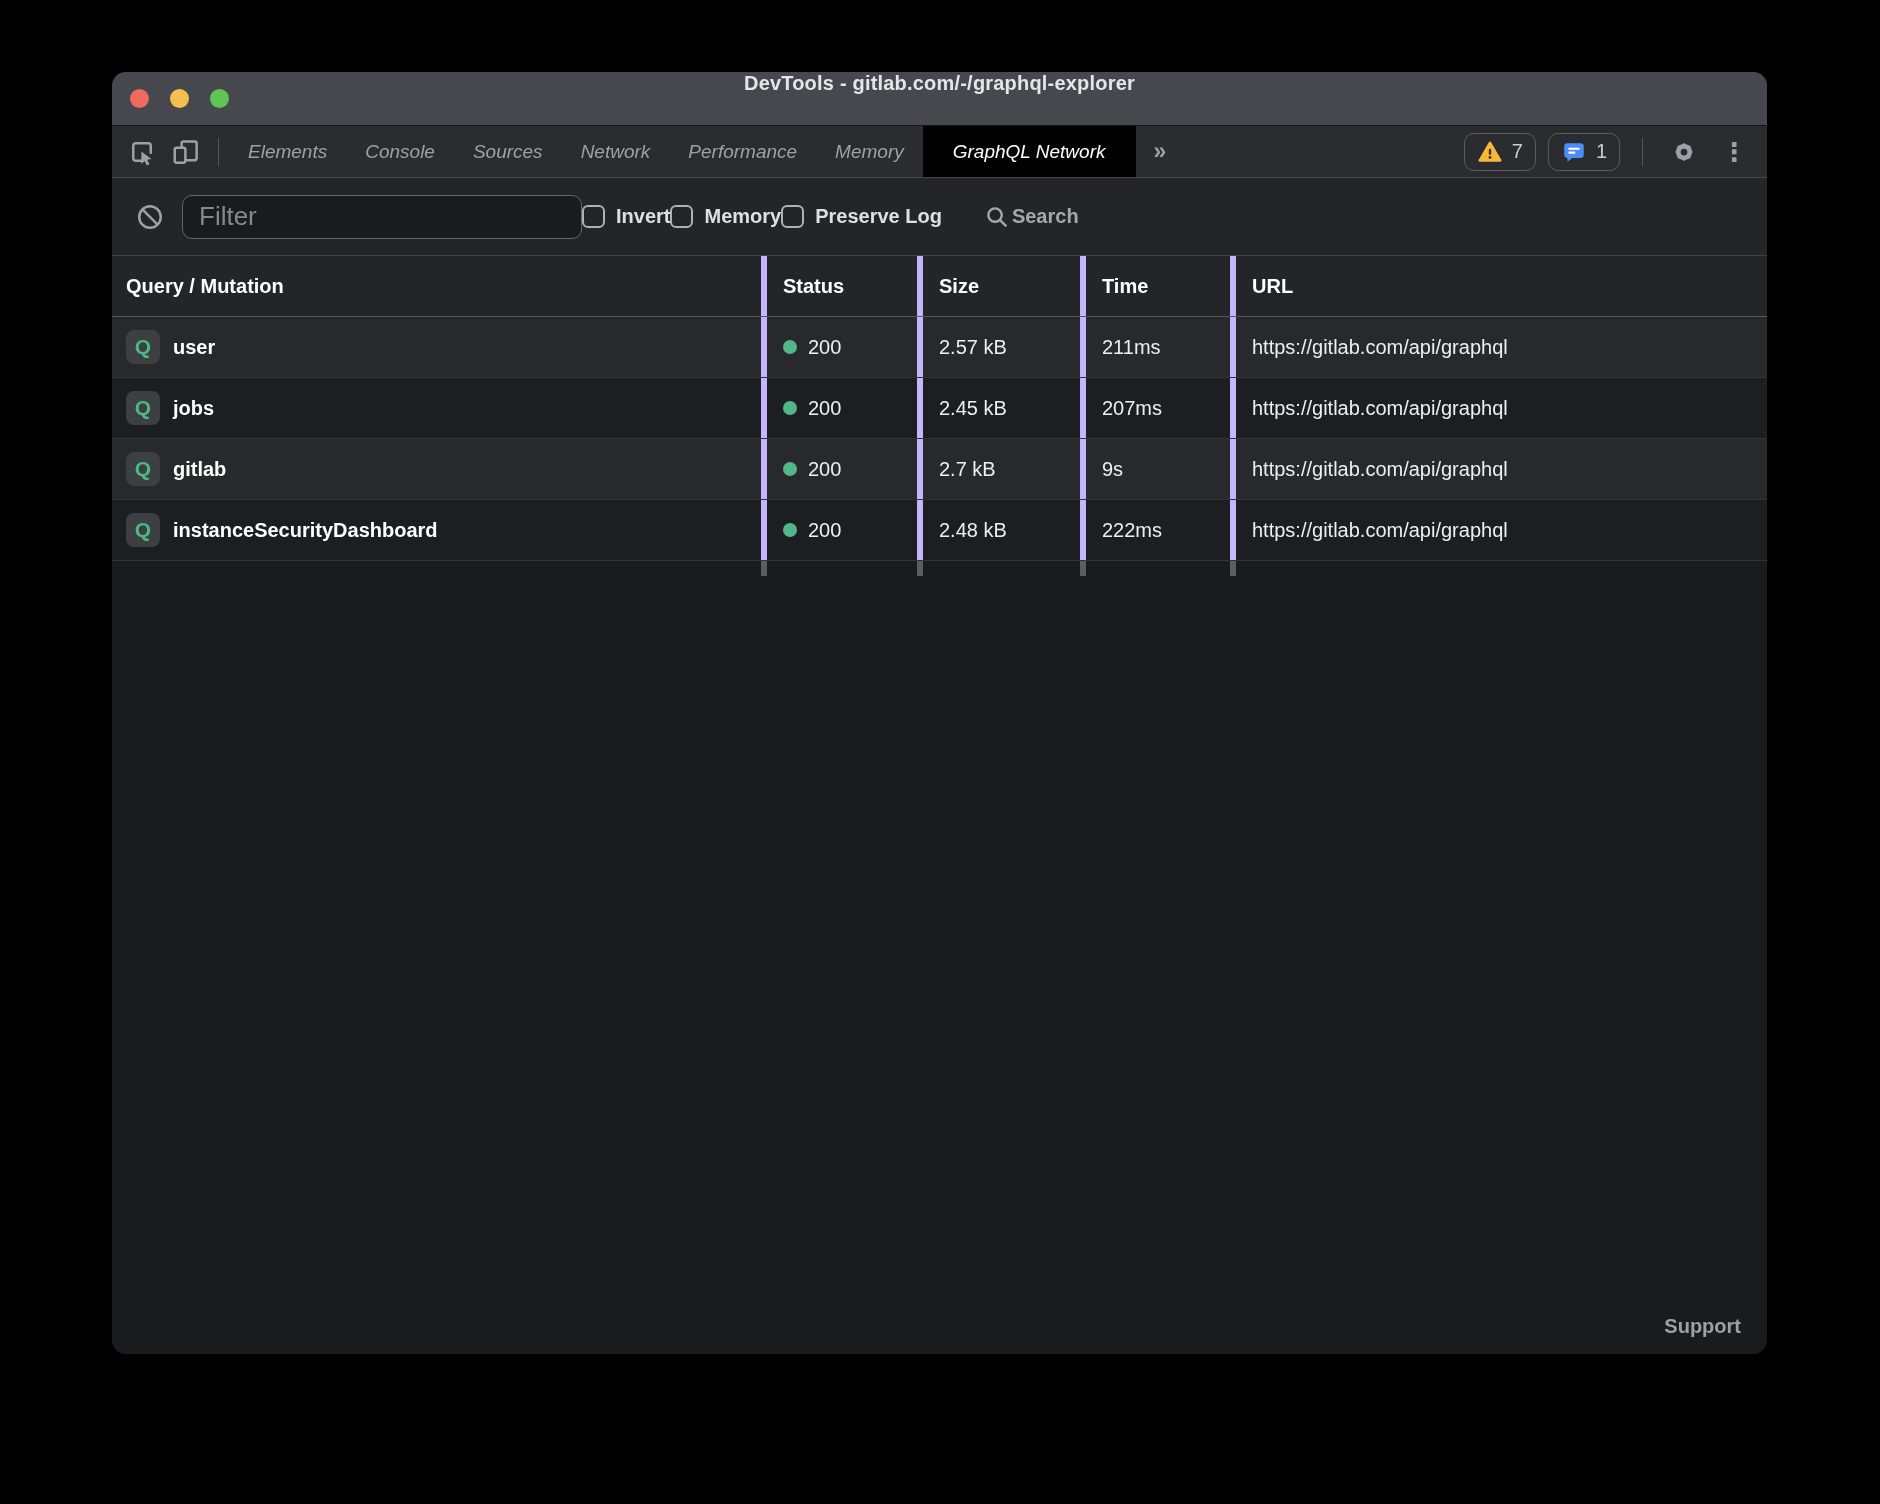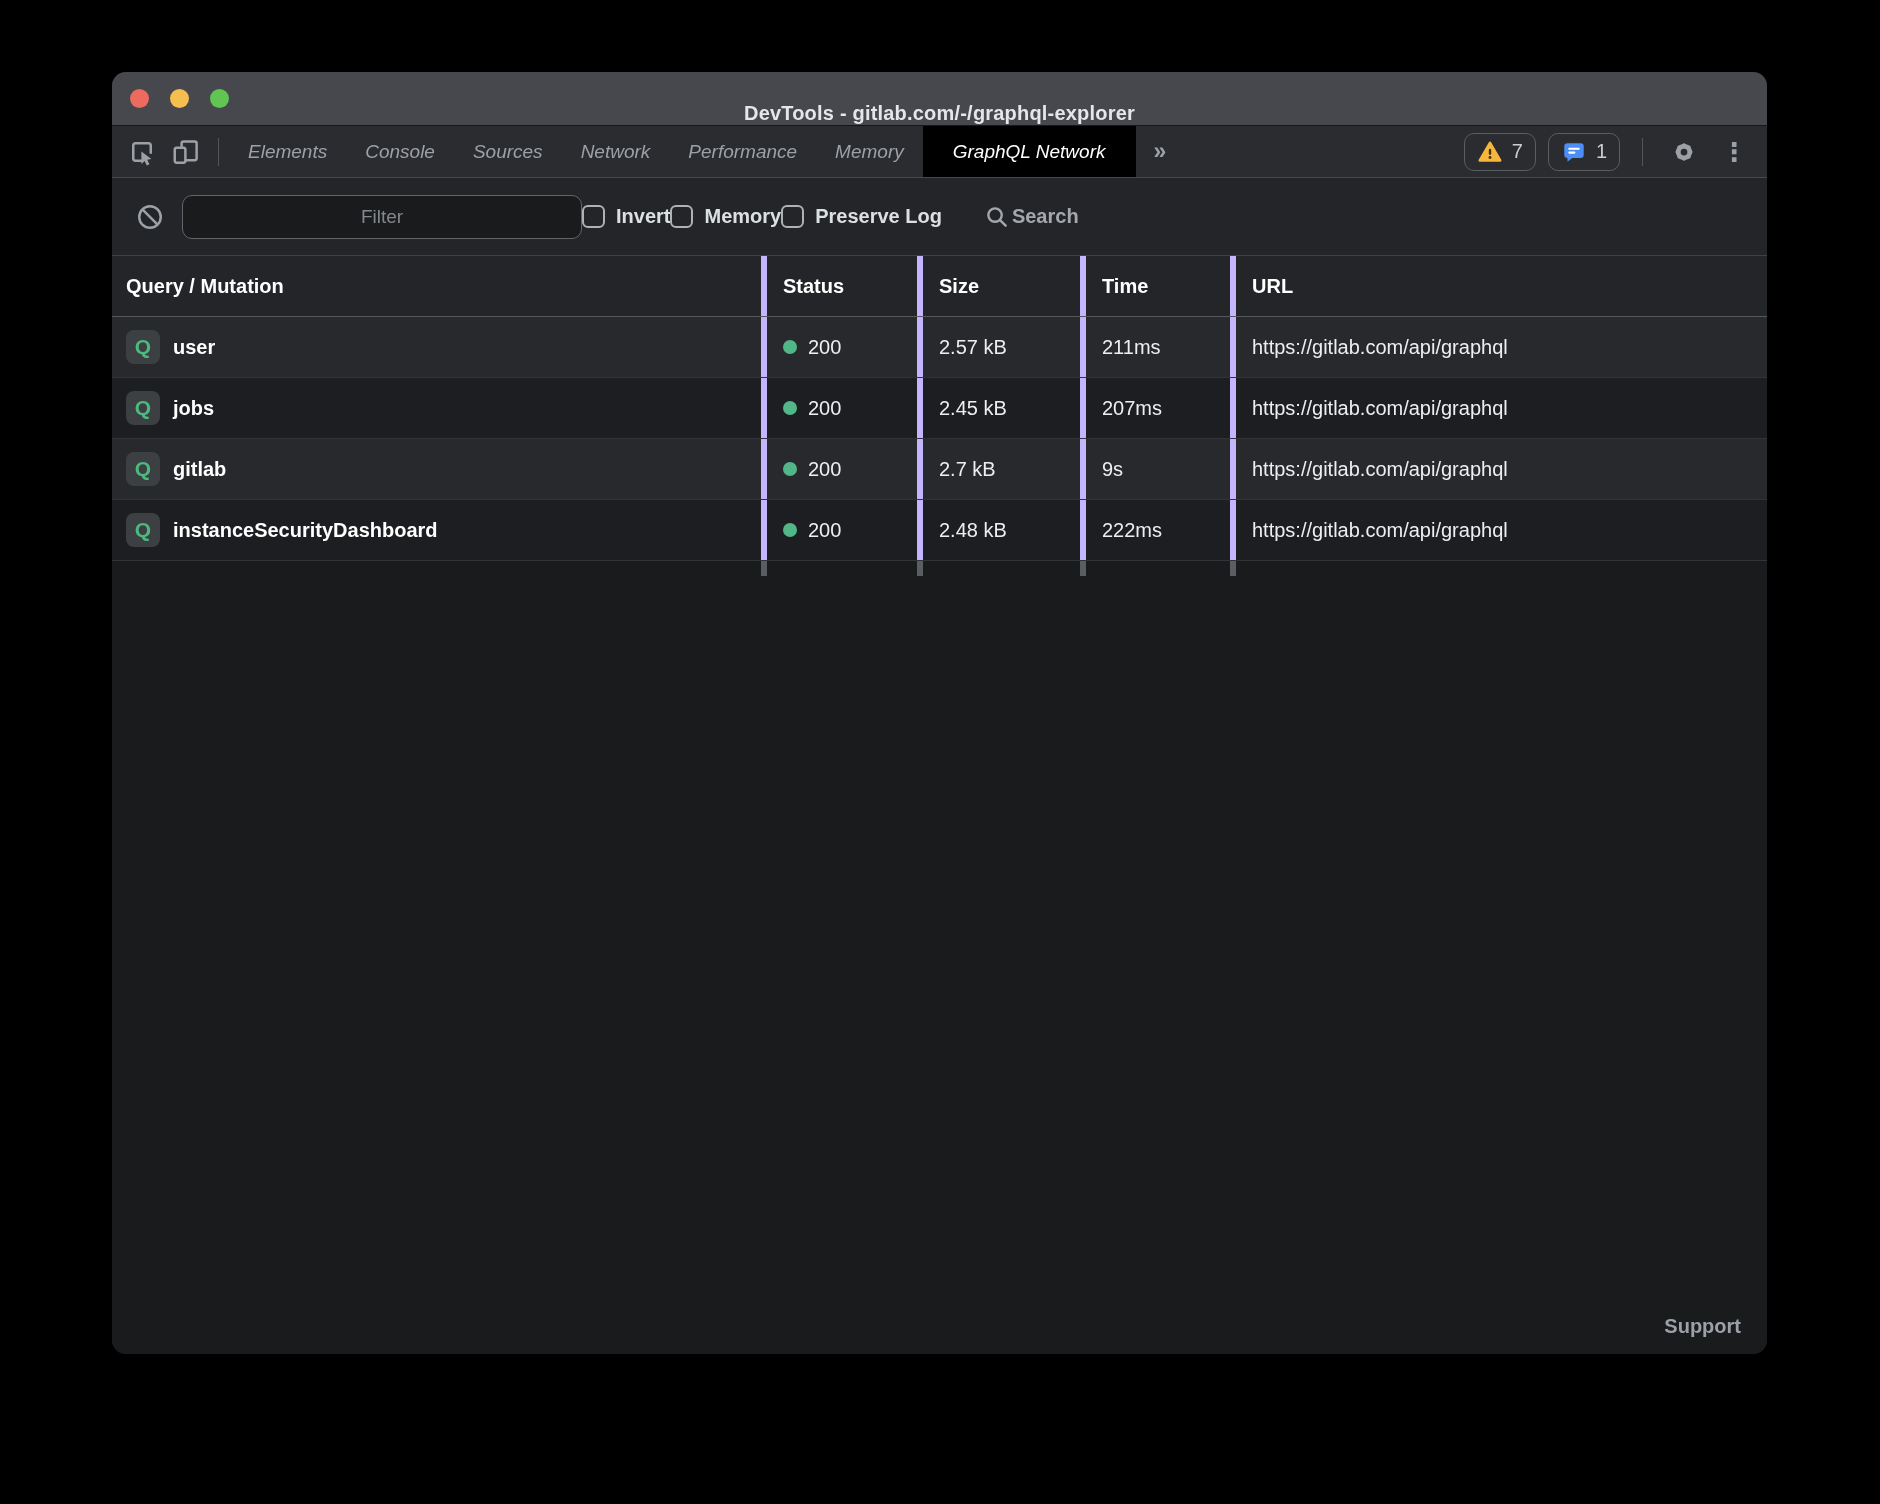--- a/index.html
+++ b/index.html
@@ -5,21 +5,21 @@
   * { margin:0; padding:0; box-sizing:border-box; }
   html,body { width:1880px; height:1504px; background:#000; overflow:hidden;
               font-family:"Liberation Sans","DejaVu Sans",sans-serif; }
 
   .window { position:absolute; left:112px; top:72px; width:1655px; height:1282px;
             border-radius:14px; overflow:hidden; display:flex; flex-direction:column;
             background:#1A1B1D; box-shadow:0 18px 50px rgba(0,0,0,.65); }
 
   
   .titlebar { height:54px; flex:0 0 54px; background:#46484D; position:relative;
-              display:flex; align-items:flex-end; justify-content:center;
+              display:flex; align-items:flex-start; justify-content:center;
               border-bottom:1px solid #151618; }
   .traffic { position:absolute; left:18px; top:0; height:100%; display:flex; align-items:center; gap:21px; }
   .tl { width:19px; height:19px; border-radius:50%; display:inline-block; }
   .tl.red    { background:#EC6A5E; }
   .tl.yellow { background:#F5BF4F; }
   .tl.green  { background:#61C554; }
   .title { color:#E4E6E9; font-size:20px; font-weight:700; letter-spacing:.2px; }
 
   
   .tabbar { height:52px; flex:0 0 52px; background:#2B2C2F; display:flex; align-items:stretch;
@@ -39,22 +39,22 @@
   .badge .cnt { color:#C9CCD0; font-size:20px; }
   .iconbtn { display:flex; align-items:center; justify-content:center; width:38px; height:38px; cursor:pointer; }
   .kebab { color:#9CA1A7; font-size:26px; font-weight:700; line-height:1; }
 
   
   .filterbar { height:78px; flex:0 0 78px; background:#242528; display:flex; align-items:center;
                border-bottom:1px solid #3F4145; padding-left:18px; }
   .blockicon { display:flex; align-items:center; justify-content:center; width:40px; cursor:pointer; }
   .filter-input { width:400px; height:44px; margin-left:12px; background:#1A1B1D;
                   border:1px solid #62656A; border-radius:10px; color:#E8EAED;
-                  font-size:19px; padding:0 16px; outline:none;
-                  font-family:"Liberation Sans","DejaVu Sans",sans-serif;text-align:center; }
+                  font-size:26px; padding:0 16px; outline:none;
+                  font-family:"Liberation Sans","DejaVu Sans",sans-serif; }
   .filter-input::placeholder { color:#84888D; }
   .cbgroup { display:flex; align-items:center; gap:11px; cursor:pointer; }
   .cbbox { width:23px; height:23px; border:2px solid #AEB2B7; border-radius:6px; background:transparent; }
   .cblabel { color:#DDE0E3; font-size:20px; font-weight:600; white-space:nowrap; }
   .searchgroup { display:flex; align-items:center; gap:2px; margin-left:42px; cursor:pointer; }
   .searchlabel { color:#A4A8AD; font-size:20px; font-weight:600; }
 
   
   .grid { display:grid; grid-template-columns:649px 156px 163px 150px 537px; }
   .cell { display:flex; align-items:center; padding:0 10px 0 16px; min-width:0; }

